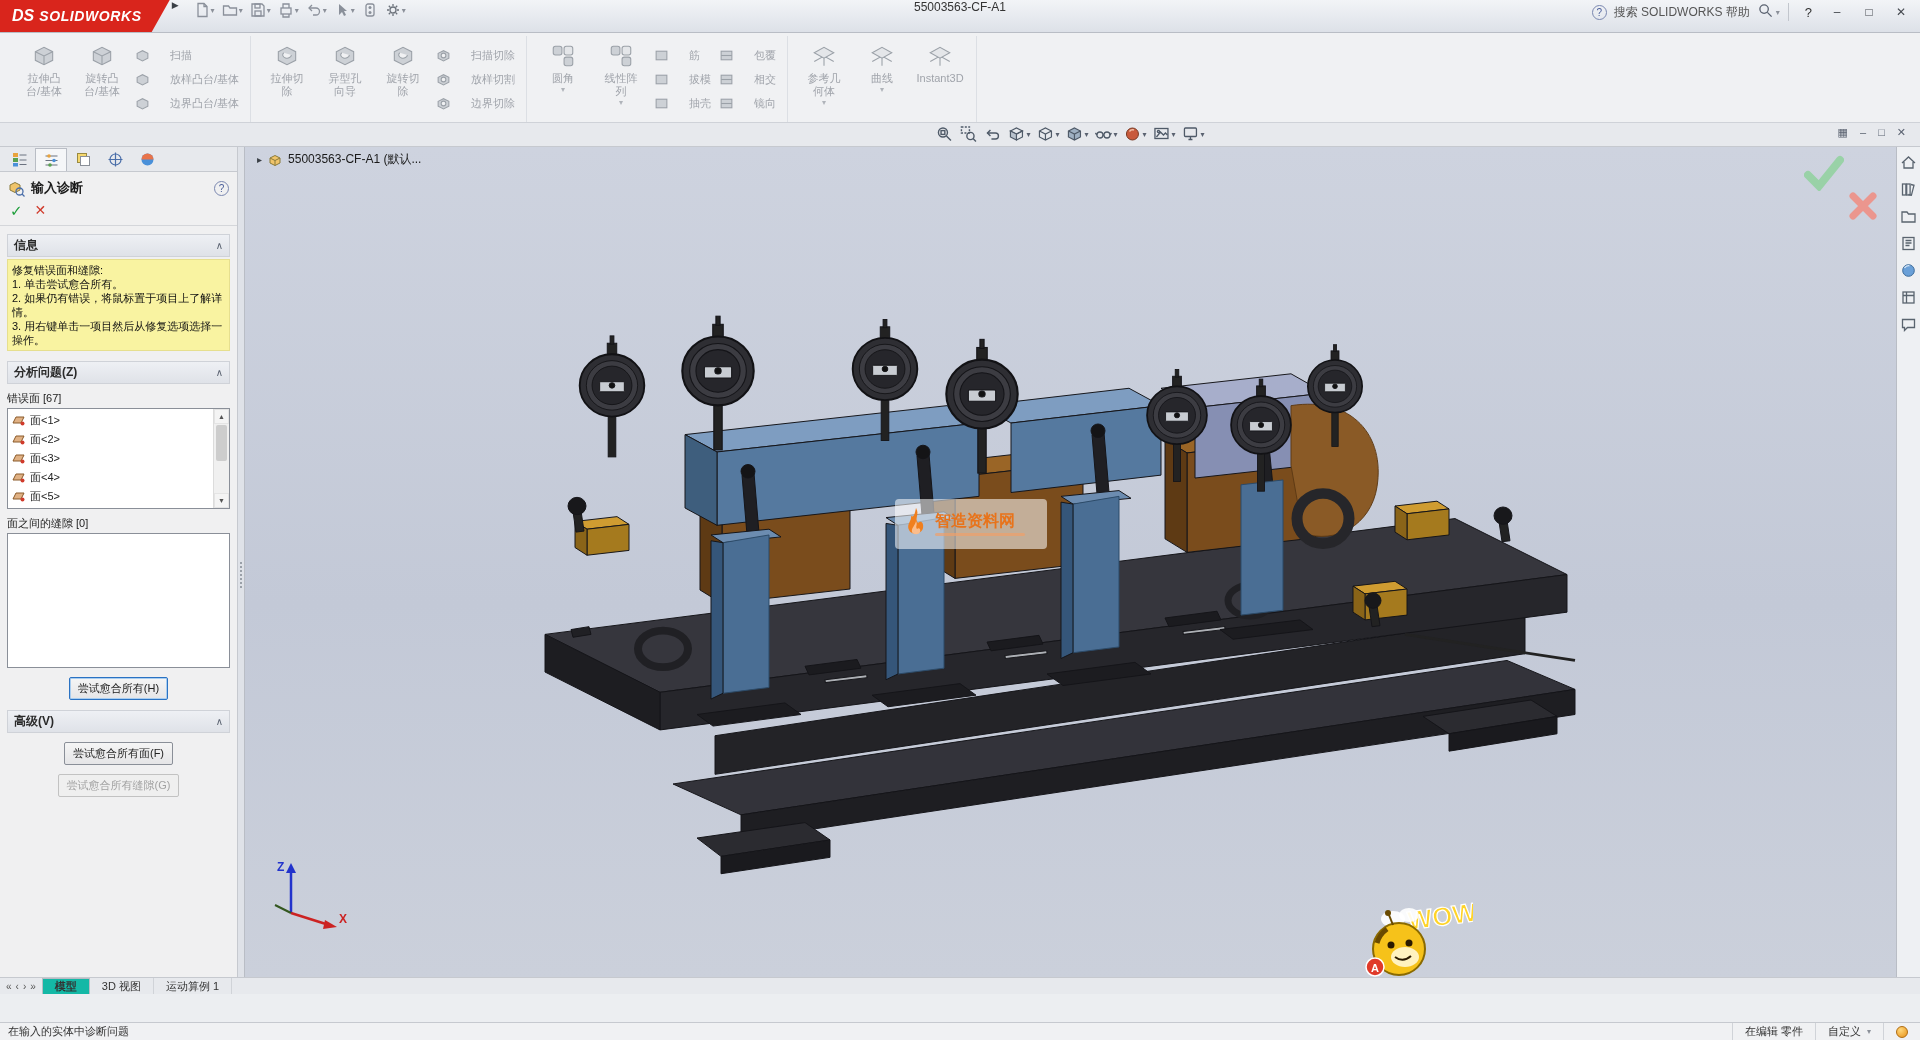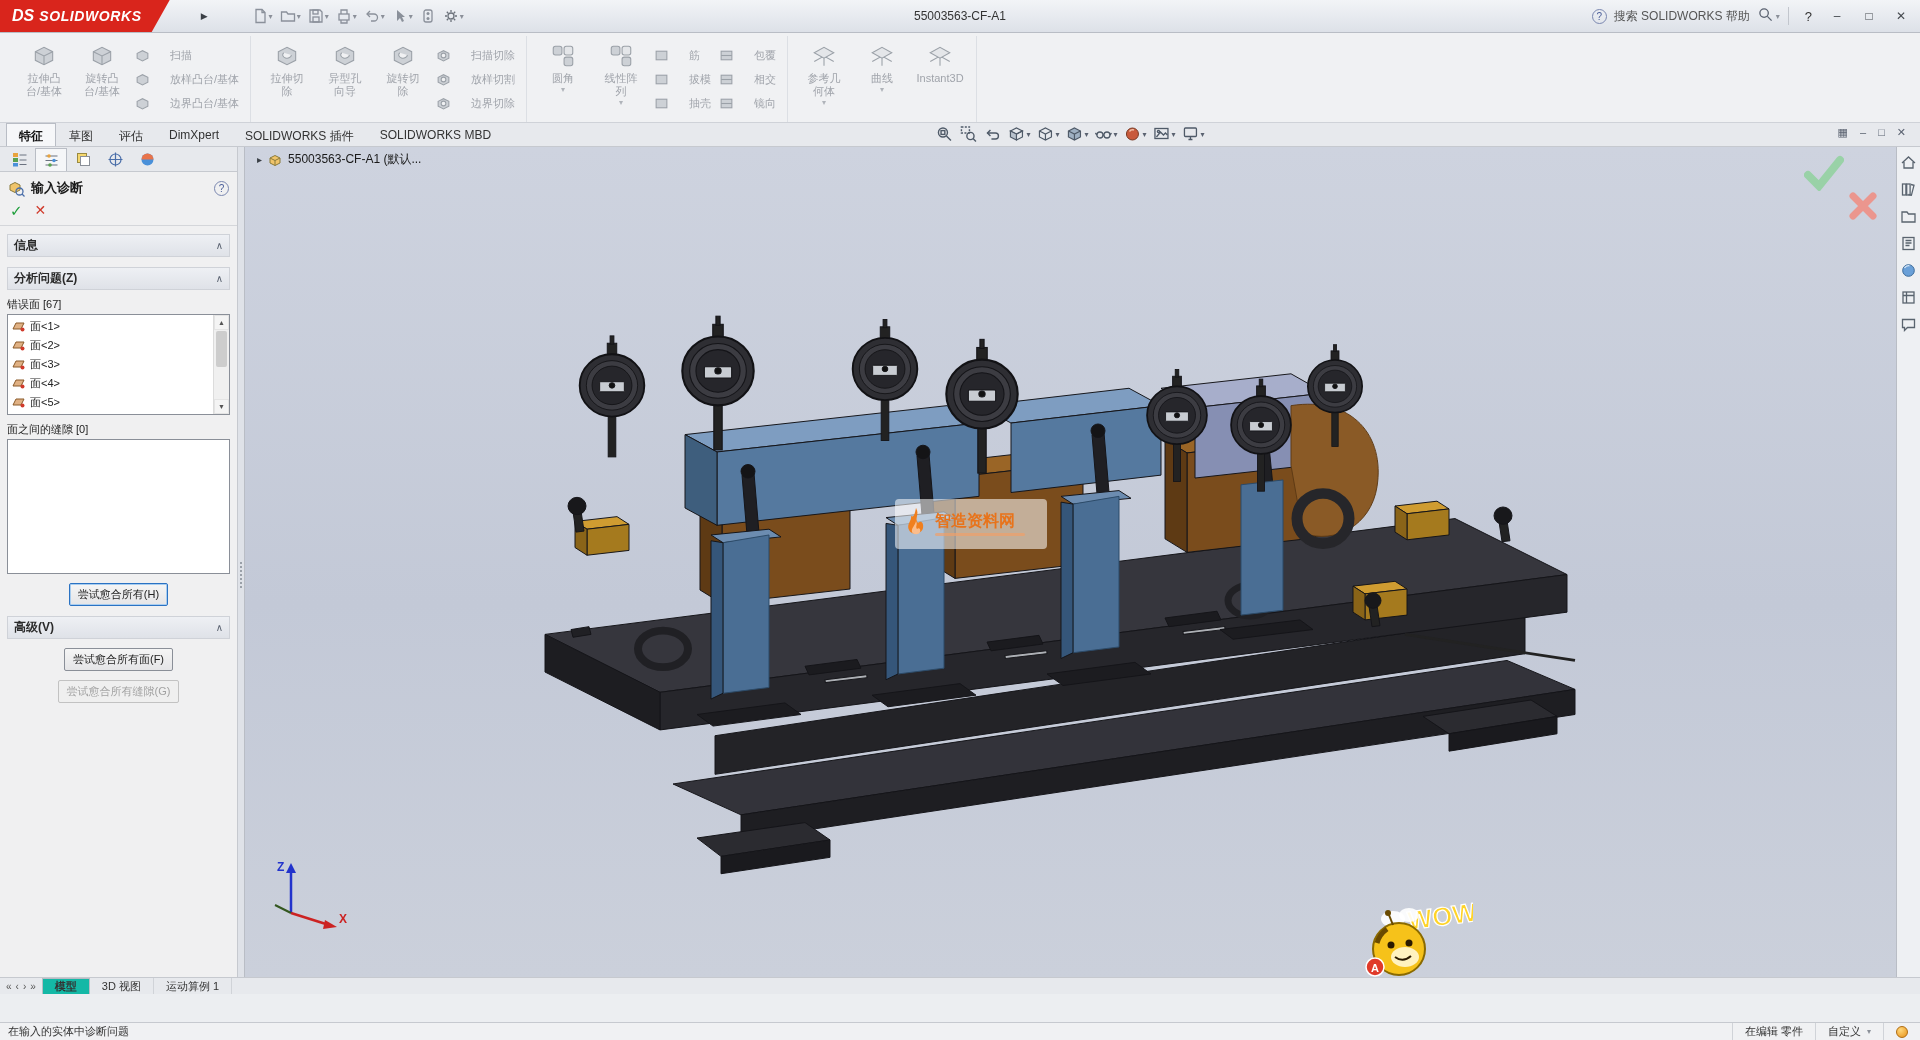--- a/index.html
+++ b/index.html
@@ -1,22 +1,22 @@
 <!DOCTYPE html>
 <html><head>
 <meta charset="utf-8">
 <style>
   * { box-sizing: border-box; margin: 0; padding: 0; }
   html, body { width: 1920px; height: 1040px; overflow: hidden;
     font-family: "Liberation Sans", "DejaVu Sans", sans-serif; font-size: 12px; color: #222; }
   .app { width: 1920px; height: 1040px; display: flex; flex-direction: column; background: #eceef1; }
 
   
-  .titlebar { flex: 0 0 32px; display: flex; align-items: center; position: relative;
-    background: linear-gradient(#f2f4f7, #dde1e8); border-bottom: 1px solid #b9bdc5; gap: 29px; }
+  .titlebar { flex: 0 0 32px; display: flex; align-items: flex-start; position: relative;
+    background: linear-gradient(#f2f4f7, #dde1e8); border-bottom: 1px solid #b9bdc5; }
   .logo { height: 32px; display: flex; align-items: center; padding: 0 28px 0 12px;
     background: #d9251c; clip-path: polygon(0 0, 100% 0, calc(100% - 18px) 100%, 0 100%);
     color: #fff; font-style: italic; font-weight: bold; }
   .logo .ds { font-size: 16px; margin-right: 5px; }
   .logo .sw { font-size: 14px; letter-spacing: .6px; }
   .flyout-arrow { color: #3a3f46; font-size: 9px; margin: 0 4px 0 2px; }
   .qat { display: flex; align-items: center; gap: 1px; margin-left: 8px; }
   .qat-btn { display: flex; align-items: center; padding: 2px 3px; border-radius: 2px; }
   .qat-btn svg { width: 16px; height: 16px; }
   .qat-dd { font-size: 8px; color: #8b9099; margin-left: 1px; }
@@ -448,28 +448,20 @@
             </svg>
             <div class="rb-line">Instant3D</div>
             <div class="rb-line"></div>
             <div class="rb-dd"></div>
           </div>
         </div>
     </div>
   </div>
 
   <div class="tabrow">
-    <div class="cmd-tabs">
-      <div class="cmd-tab active">特征</div>
-      <div class="cmd-tab">草图</div>
-      <div class="cmd-tab">评估</div>
-      <div class="cmd-tab">DimXpert</div>
-      <div class="cmd-tab">SOLIDWORKS 插件</div>
-      <div class="cmd-tab">SOLIDWORKS MBD</div>
-    </div>
     <div class="hud">
       <div class="hud-btn">
         <svg viewBox="0 0 18 18" fill="none" stroke="#4f5a68" stroke-width="1.4">
             <circle cx="7.5" cy="7.5" r="4.5"></circle>
             <path d="M11 11 L15.5 15.5"></path>
             <rect x="5.6" y="5.6" width="3.8" height="3.8"></rect>
           </svg>
       </div>
       <div class="hud-btn">
         <svg viewBox="0 0 18 18" fill="none" stroke="#4f5a68" stroke-width="1.4">
@@ -597,20 +589,26 @@
       <div class="pm-okbar">
         <span class="pm-ok">✓</span>
         <span class="pm-cancel">✕</span>
       </div>
 
       <div class="pm-body">
         <div class="grp">
           <div class="grp-hd">
             <span>信息</span>
             <span class="caret">∧</span>
+          </div>
+          <div class="info-box">
+            <div>修复错误面和缝隙:</div>
+            <div>1. 单击尝试愈合所有。</div>
+            <div>2. 如果仍有错误，将鼠标置于项目上了解详情。</div>
+            <div>3. 用右键单击一项目然后从修复选项选择一操作。</div>
           </div>
         </div>
 
         <div class="grp">
           <div class="grp-hd">
             <span>分析问题(Z)</span>
             <span class="caret">∧</span>
           </div>
           <div class="field-label">错误面 [67]</div>
           <div class="listbox">

